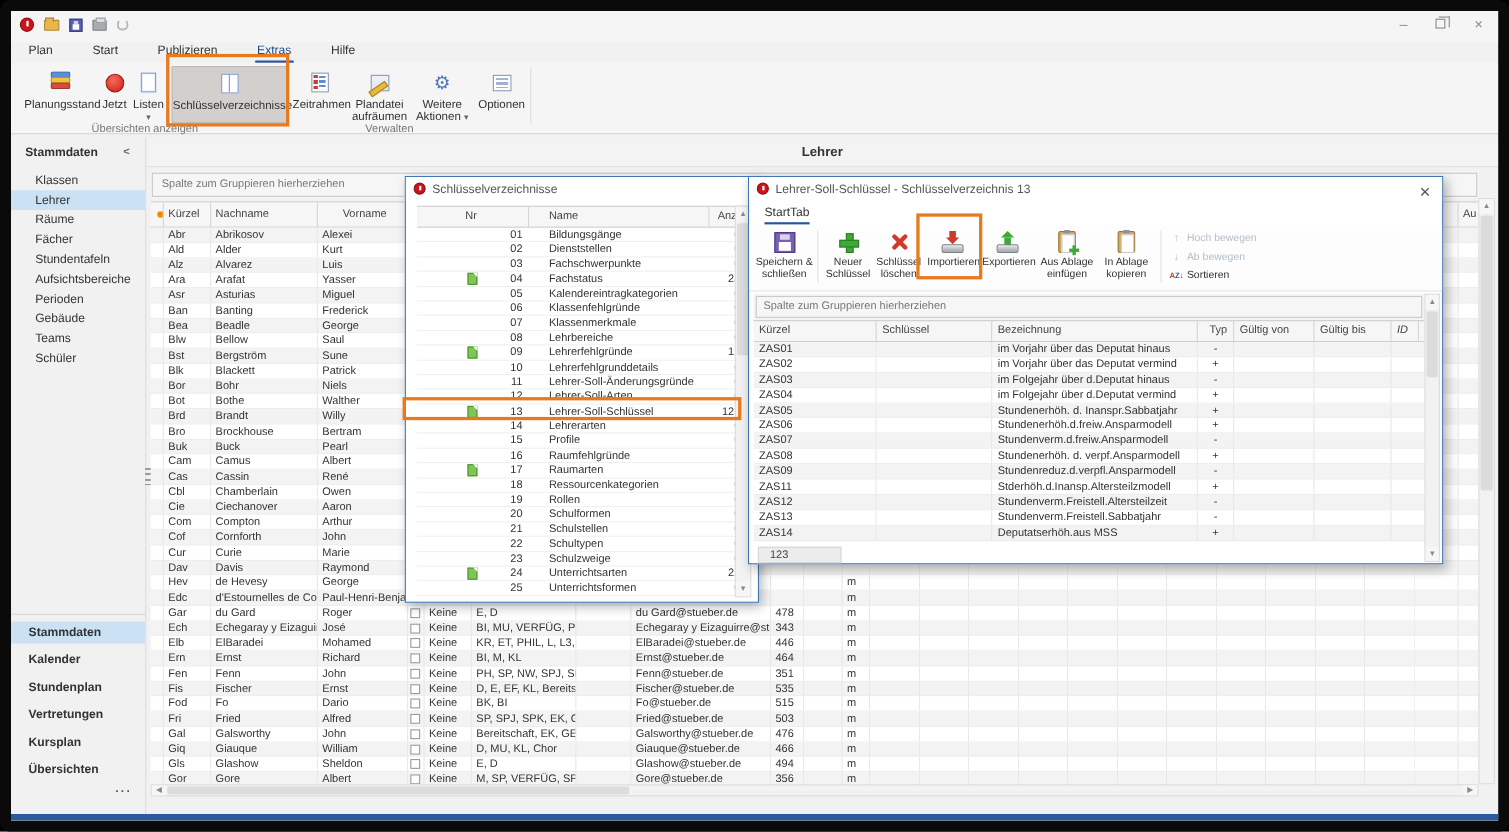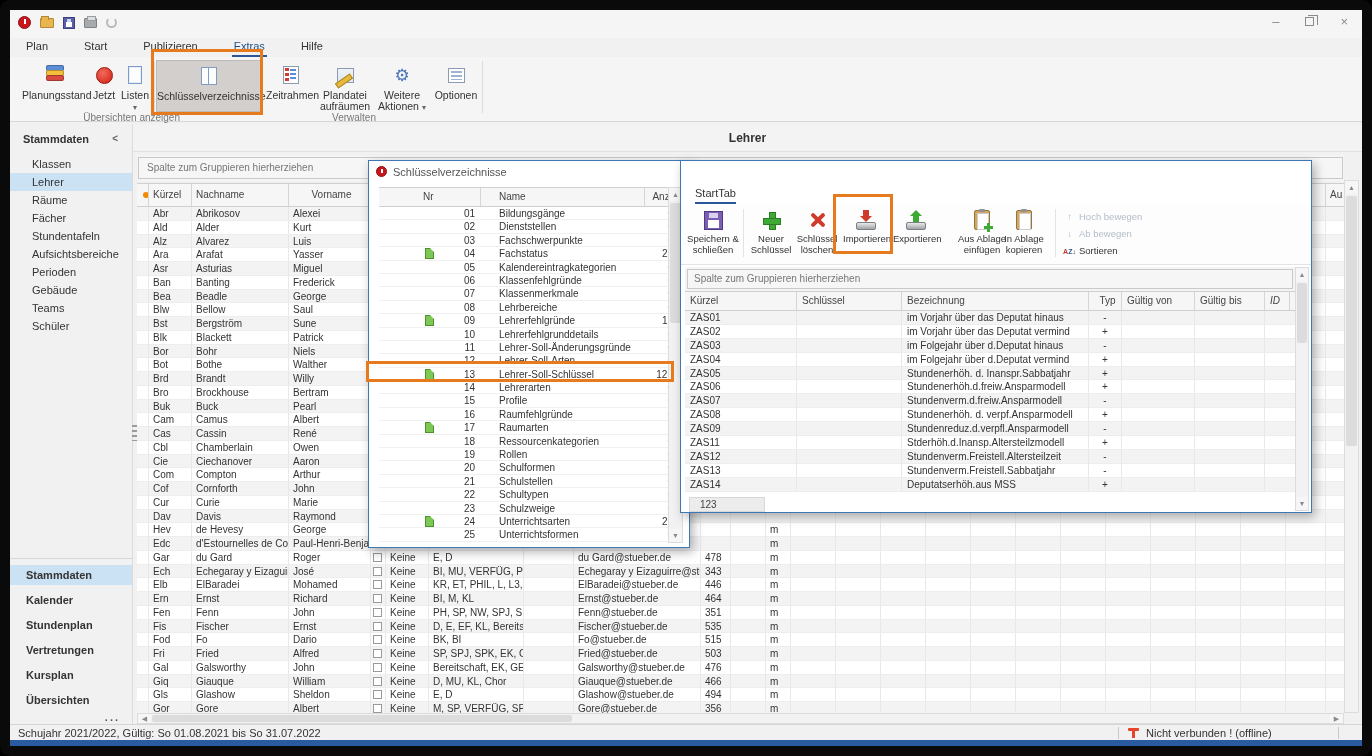--- a/index.html
+++ b/index.html
@@ -1010,27 +1010,20 @@
     <span class="sb-arrow" style="top:0;">▲</span>
     <span class="sb-thumb" style="top:15px;height:250px;"></span>
   </div>
 
   <div class="hsb">
     <span class="la">◀</span>
     <span class="th"></span>
     <span class="ra">▶</span>
   </div>
 
-  <div class="statusbar">
-    <span class="st-left">Schujahr 2021/2022, Gültig: So 01.08.2021 bis So 31.07.2022</span>
-    <span class="st-sep" style="left:1108px;"></span>
-    <span class="plug-ico"></span>
-    <span class="st-right">Nicht verbunden ! (offline)</span>
-    <span class="st-sep" style="left:1328px;"></span>
-  </div>
   <div class="bluestrip"></div>
 
   <div class="dlg" id="dlg1">
     <div class="dlg-title">
       <span class="logo-dot"></span>
       <span>Schlüsselverzeichnisse</span>
     </div>
     <div class="d1-header">
       <span class="hc d1h-nr">Nr</span>
       <span class="hc d1h-name">Name</span>
@@ -1195,20 +1188,25 @@
         </div>
       </div>
     <div class="vsb" style="position:absolute; right:6px; top:26px; width:15px; height:356px;">
       <span class="sb-arrow" style="top:0;">▲</span>
       <span class="sb-thumb" style="top:15px;height:120px;"></span>
       <span class="sb-arrow" style="bottom:0;">▼</span>
     </div>
   </div>
 
   <div class="dlg" id="dlg2">
+    <div class="dlg-title">
+      <span class="logo-dot"></span>
+      <span>Lehrer-Soll-Schlüssel - Schlüsselverzeichnis 13</span>
+      <span class="dlg-close">✕</span>
+    </div>
     <div class="d2-tab">StartTab</div>
     <div class="d2-toolbar">
       <div class="tbtn" style="left:6px;width:52px;">
         <div class="tic">
               <span class="ic-floppy"></span>
             </div>
         <div class="tlb">Speichern &amp; schließen</div>
       </div>
       <div class="tsep" style="left:62px;"></div>
       <div class="tbtn" style="left:68px;width:44px;">
@@ -1234,21 +1232,21 @@
       </div>
       <div class="tbtn" style="left:212px;width:46px;">
         <div class="tic">
               <span class="ic-tray exp">
                 <span class="ar"></span>
                 <span class="tr"></span>
               </span>
             </div>
         <div class="tlb">Exportieren</div>
       </div>
-      <div class="tbtn" style="left:274px;width:54px;">
+      <div class="tbtn" style="left:262px;width:54px;">
         <div class="tic">
               <span class="ic-clip plus">
                 <span class="pl"></span>
               </span>
             </div>
         <div class="tlb">Aus Ablage einfügen</div>
       </div>
       <div class="tbtn" style="left:318px;width:50px;">
         <div class="tic">
               <span class="ic-clip"></span>

